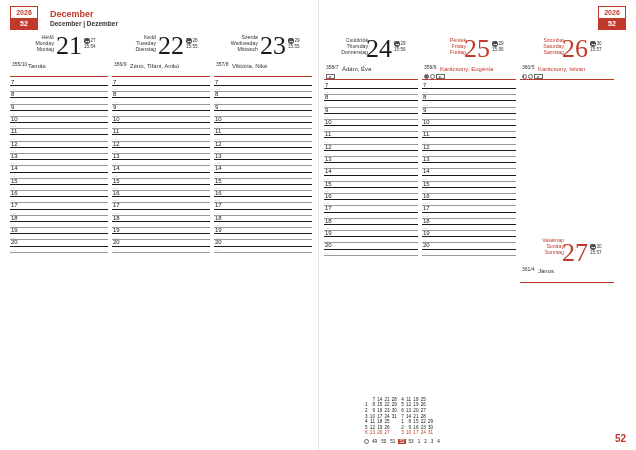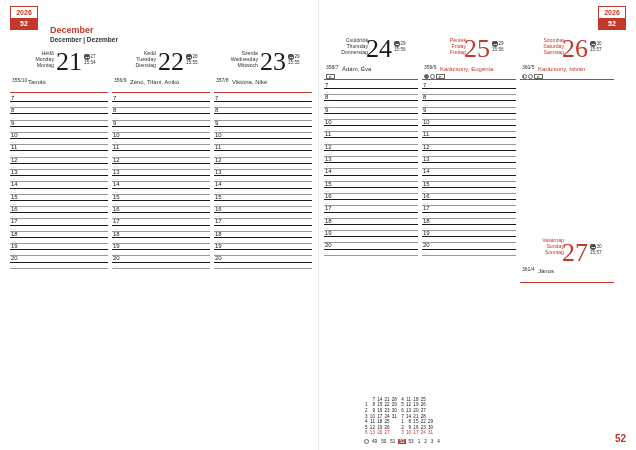--- a/index.html
+++ b/index.html
@@ -13,21 +13,21 @@
   }
   .page{
     position:absolute;inset:0;
     display:flex;
   }
   .half{
     position:relative;
     width:318px;height:450px;
     box-sizing:border-box;
   }
-  .half.left{padding:24px 6px 6px 10px;}
+  .half.left{padding:8px 6px 6px 10px;}
   .half.right{padding:8px 22px 6px 6px;}
 
   
   .badge{
     position:absolute;top:6px;
     width:26px;
     font-size:7px;font-weight:bold;
     text-align:center;line-height:9px;
     border:1px solid #c0392b;
     z-index:5;

